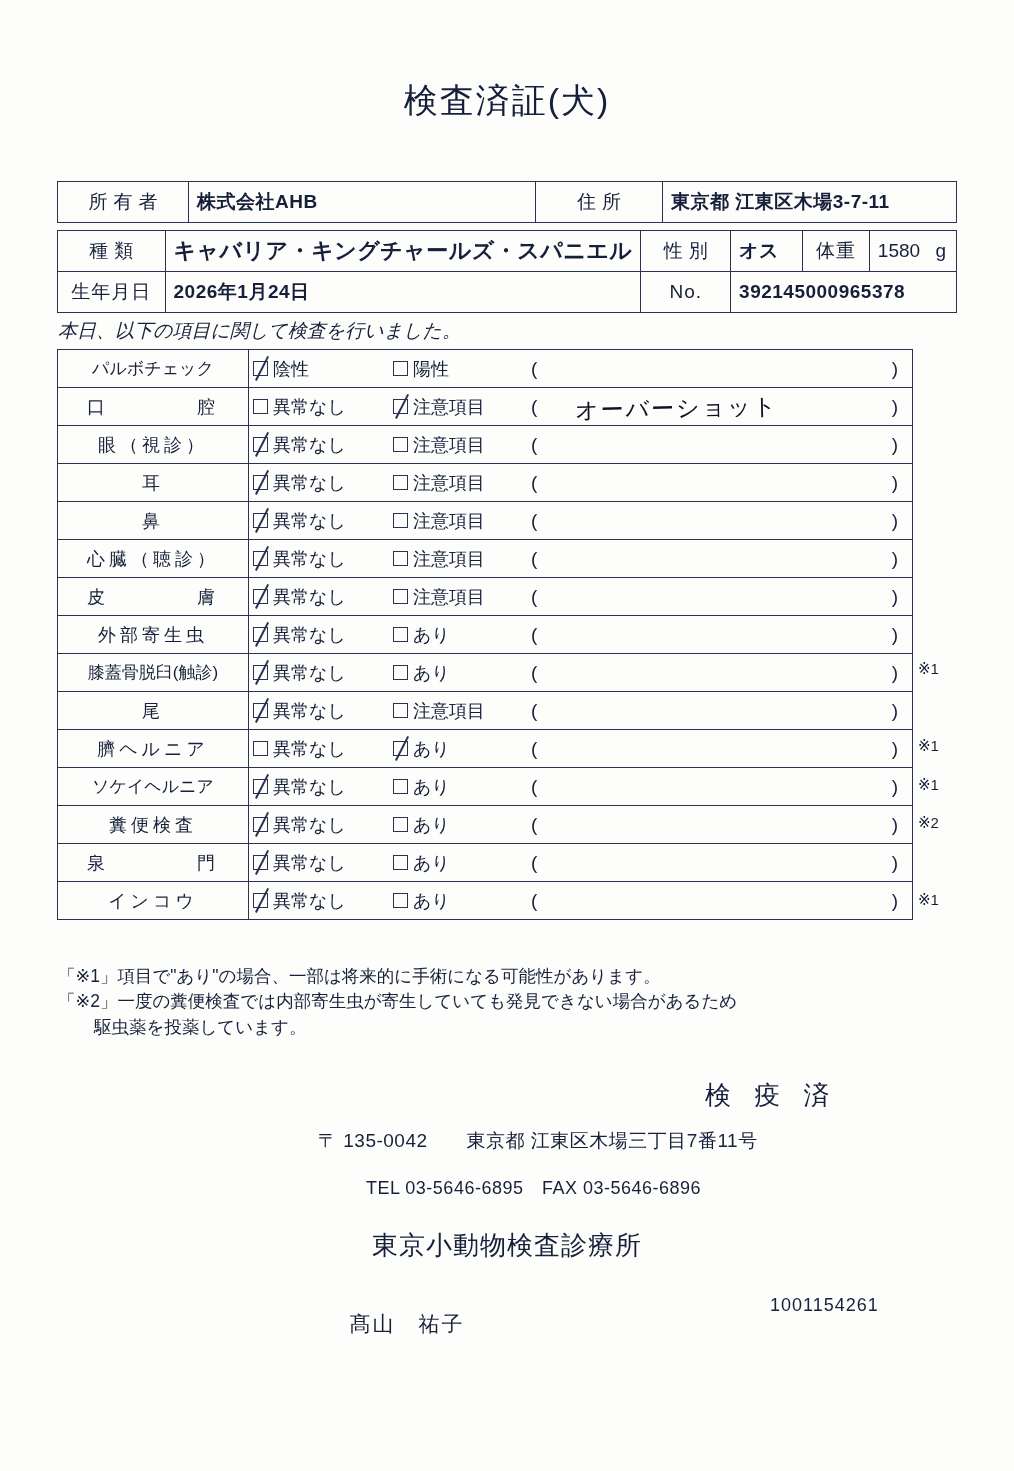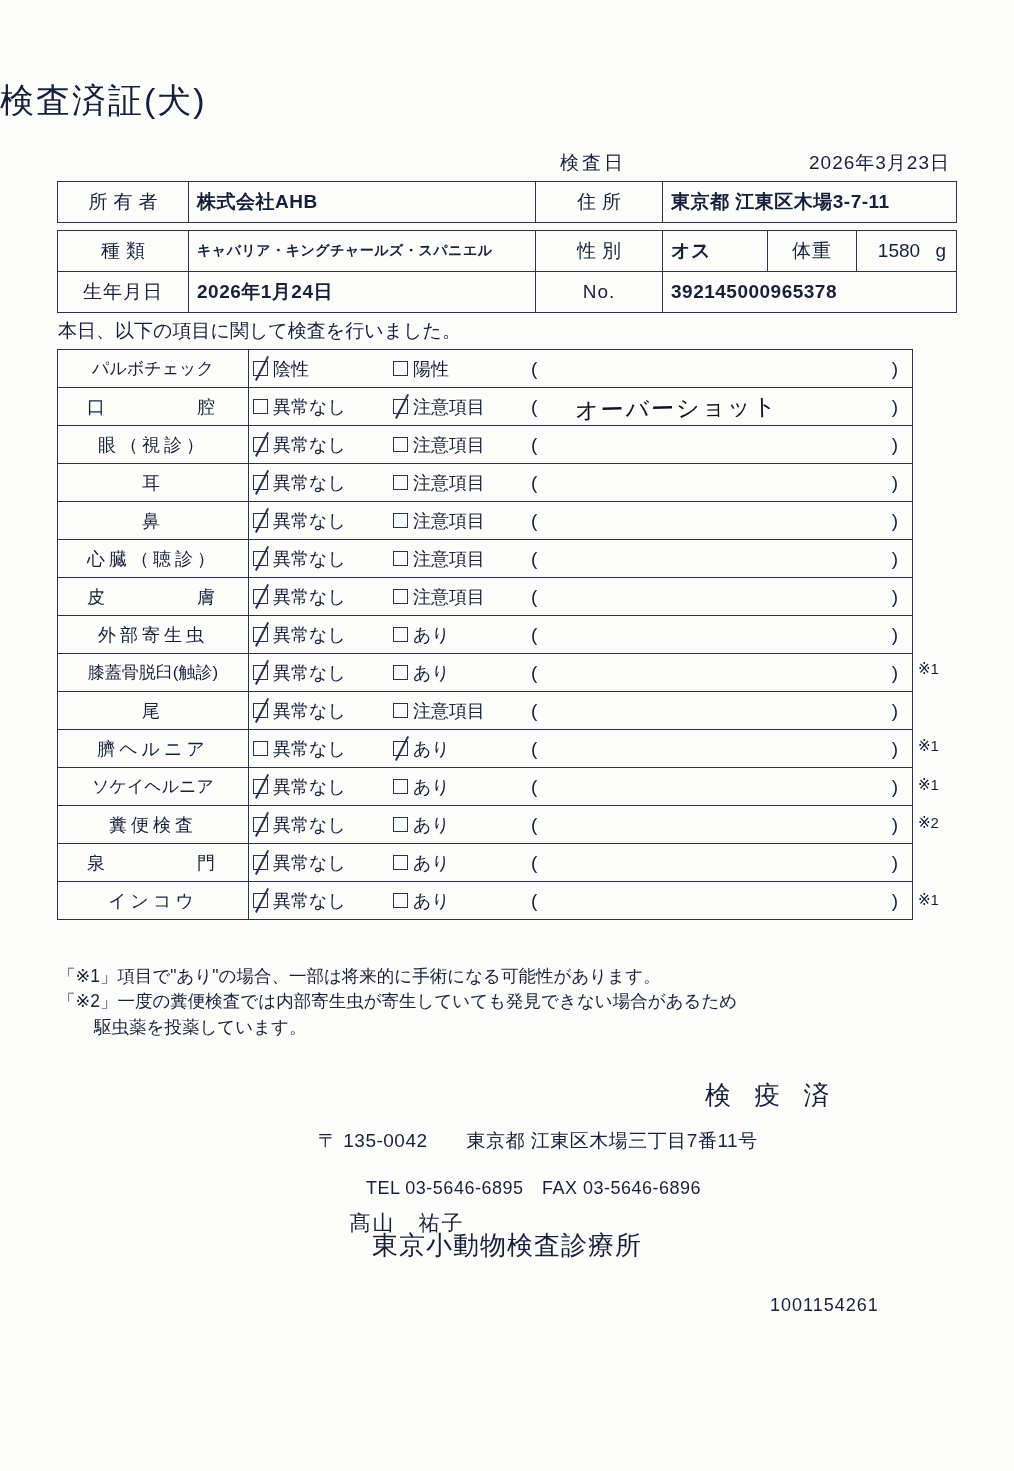--- a/index.html
+++ b/index.html
@@ -19,20 +19,21 @@
     position: absolute;
     inset: 0;
     background: #fdfdfb;
   }
   
   .title {
     position: absolute;
     top: 78px;
     left: 0;
     width: 1014px;
+    text-align: center;
     font-size: 34px;
     letter-spacing: 2px;
     color: #16203a;
   }
   
   .examdate-row {
     position: absolute;
     top: 150px;
     left: 560px;
     width: 390px;
@@ -69,20 +70,21 @@
 
   #ownerTable { top: 181px; left: 57px; width: 900px; }
   #typeTable  { top: 230px; left: 57px; width: 900px; }
 
   .note-line {
     position: absolute;
     top: 318px;
     left: 58px;
     font-size: 19px;
     color: #16203a;
+    font-style: italic;
   }
 
   
   #checkTable {
     position: absolute;
     top: 349px;
     left: 57px;
     width: 856px;
     border-collapse: collapse;
     font-size: 18px;
@@ -214,21 +216,21 @@
     top: 1228px;
     left: 0;
     width: 1014px;
     text-align: center;
     font-size: 26px;
     color: #16203a;
     letter-spacing: 1px;
   }
   .doctor {
     position: absolute;
-    top: 1209px;
+    top: 1310px;
     left: 0;
     width: 814px;
     text-align: center;
     font-size: 21px;
     color: #16203a;
     letter-spacing: 2px;
   }
   .serial {
     position: absolute;
     top: 1295px;
@@ -240,41 +242,37 @@
   .value-text { letter-spacing: 0.5px; font-weight: bold; }
   .weight-cell { text-align: right; padding-right: 10px !important; }
 </style>
 </head>
 <body>
 
 <div class="page">
 
   <div class="title">検査済証(犬)</div>
 
-  <div class="examdate-row">
-    <span class="examdate-label">検査日</span>
-    <span class="examdate-value">2026年3月23日</span>
-  </div>
 
   <table class="tbl" id="ownerTable">
     <tbody>
         <tr>
       <td class="lbl" style="width:108px">所有者</td>
       <td class="value-text" style="width:330px">株式会社AHB</td>
       <td class="lbl" style="width:104px">住所</td>
       <td class="value-text">東京都 江東区木場3-7-11</td>
     </tr>
   </tbody>
     </table>
 
   <table class="tbl" id="typeTable">
     <tbody>
         <tr>
       <td class="lbl" style="width:108px">種類</td>
-      <td class="value-text" style="width:330px;font-size:14px">キャバリア・キングチャールズ・スパニエル</td>
+      <td class="value-text" style="width:330px;font-size:22px">キャバリア・キングチャールズ・スパニエル</td>
       <td class="lbl" style="width:104px">性別</td>
       <td class="value-text" style="width:88px">オス</td>
       <td class="lbl-tight" style="width:72px">体重</td>
       <td class="weight-cell">
         <span>1580</span>
         <span style="margin-left:10px">g</span>
       </td>
     </tr>
     <tr>
       <td class="lbl-tight">生年月日</td>

